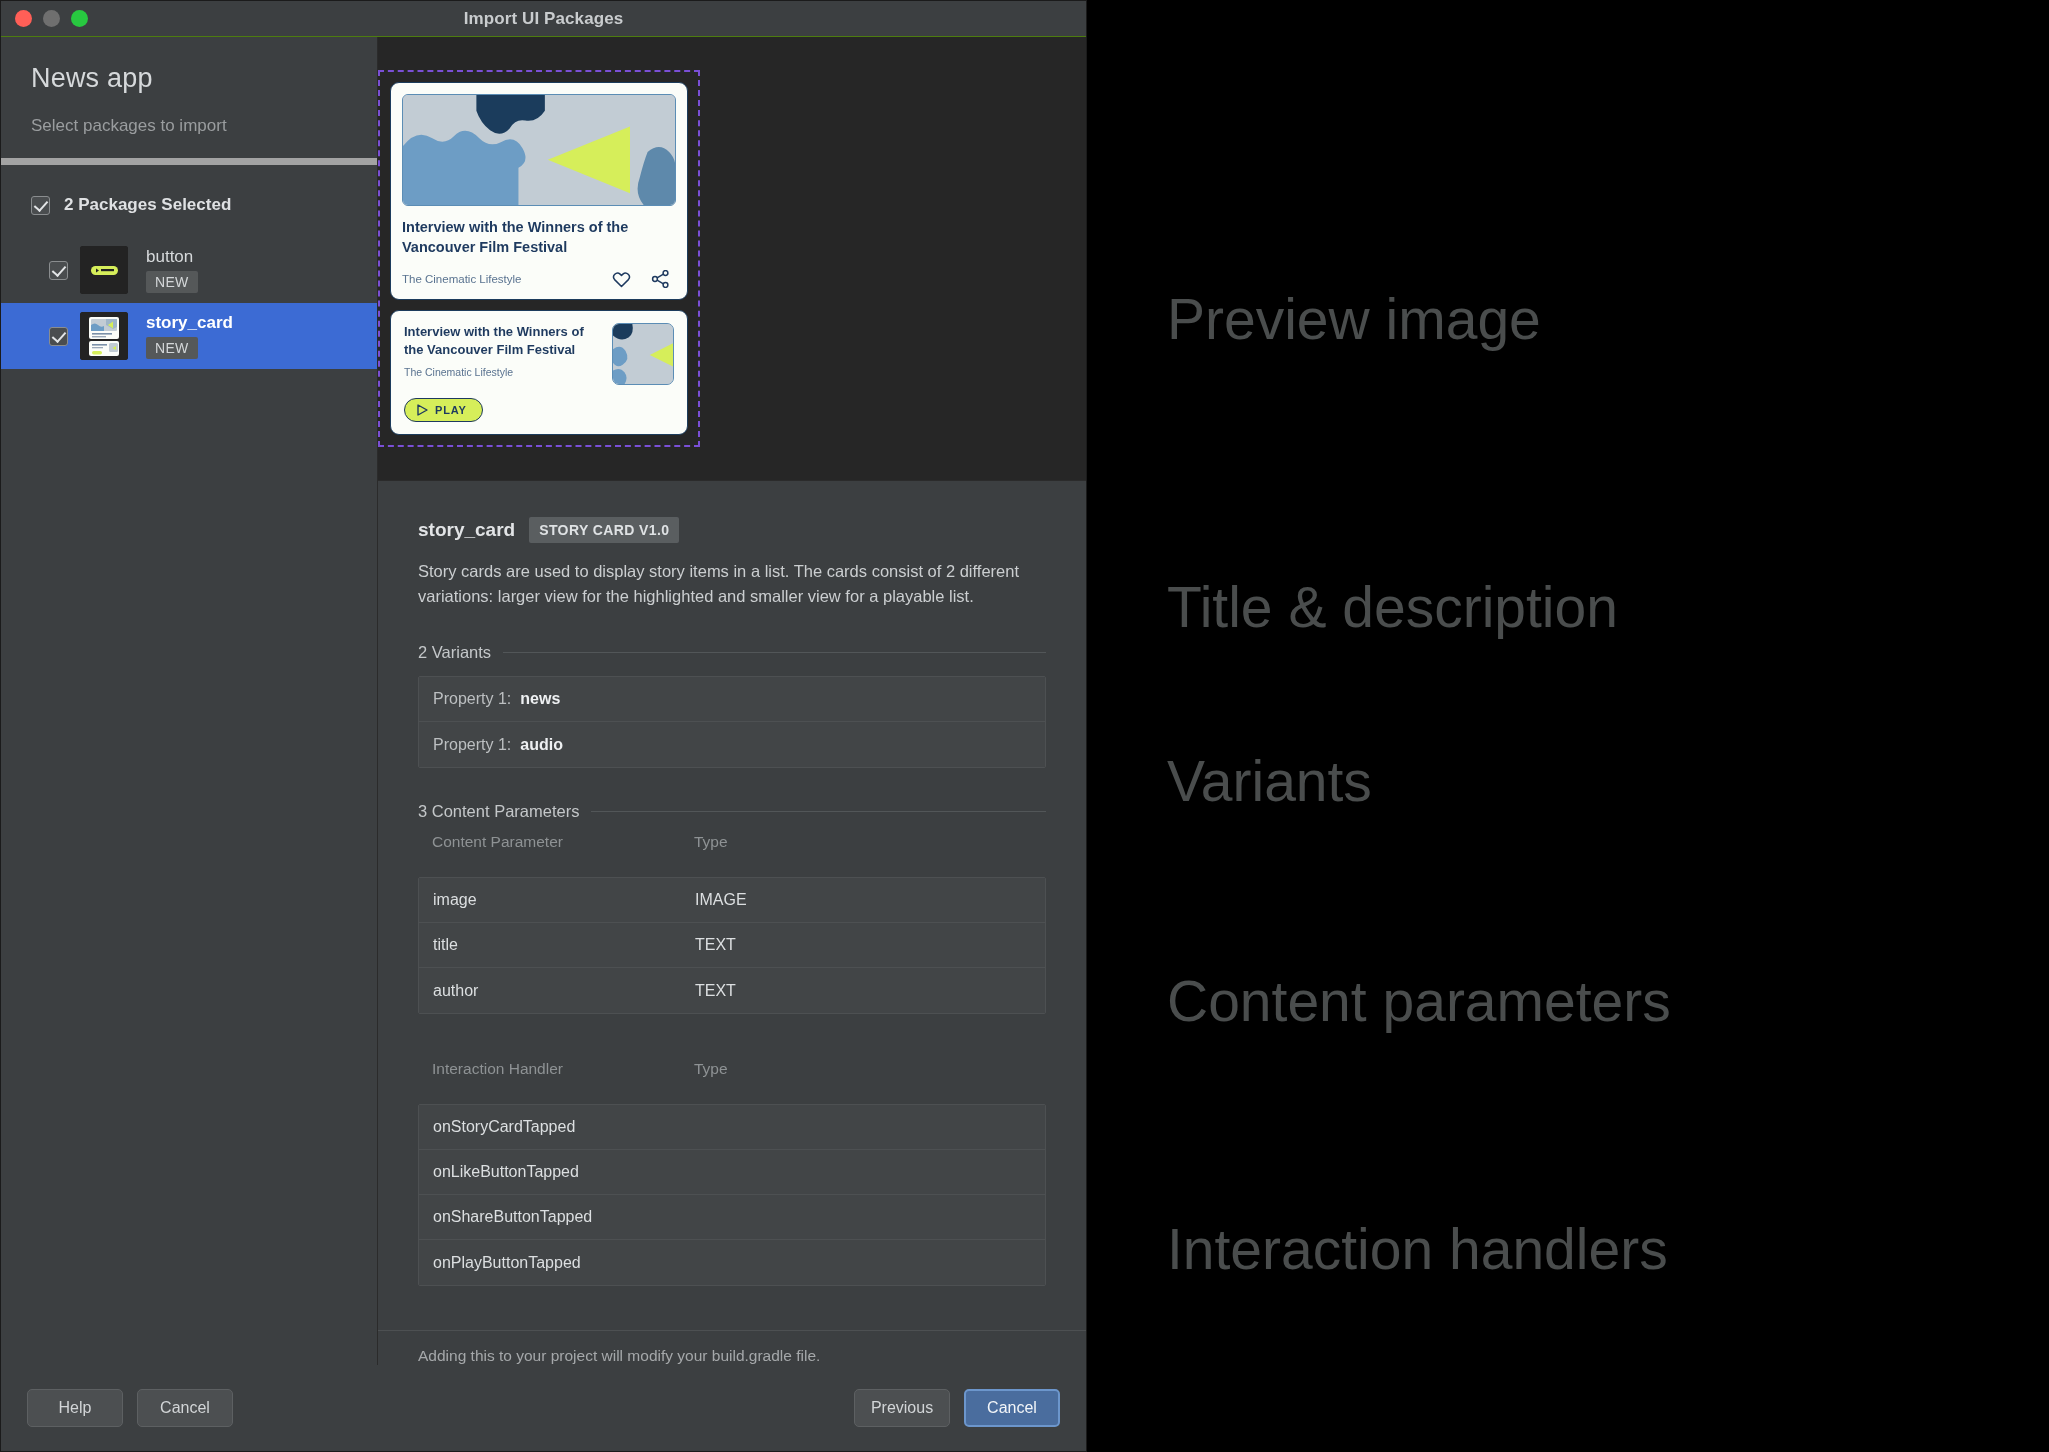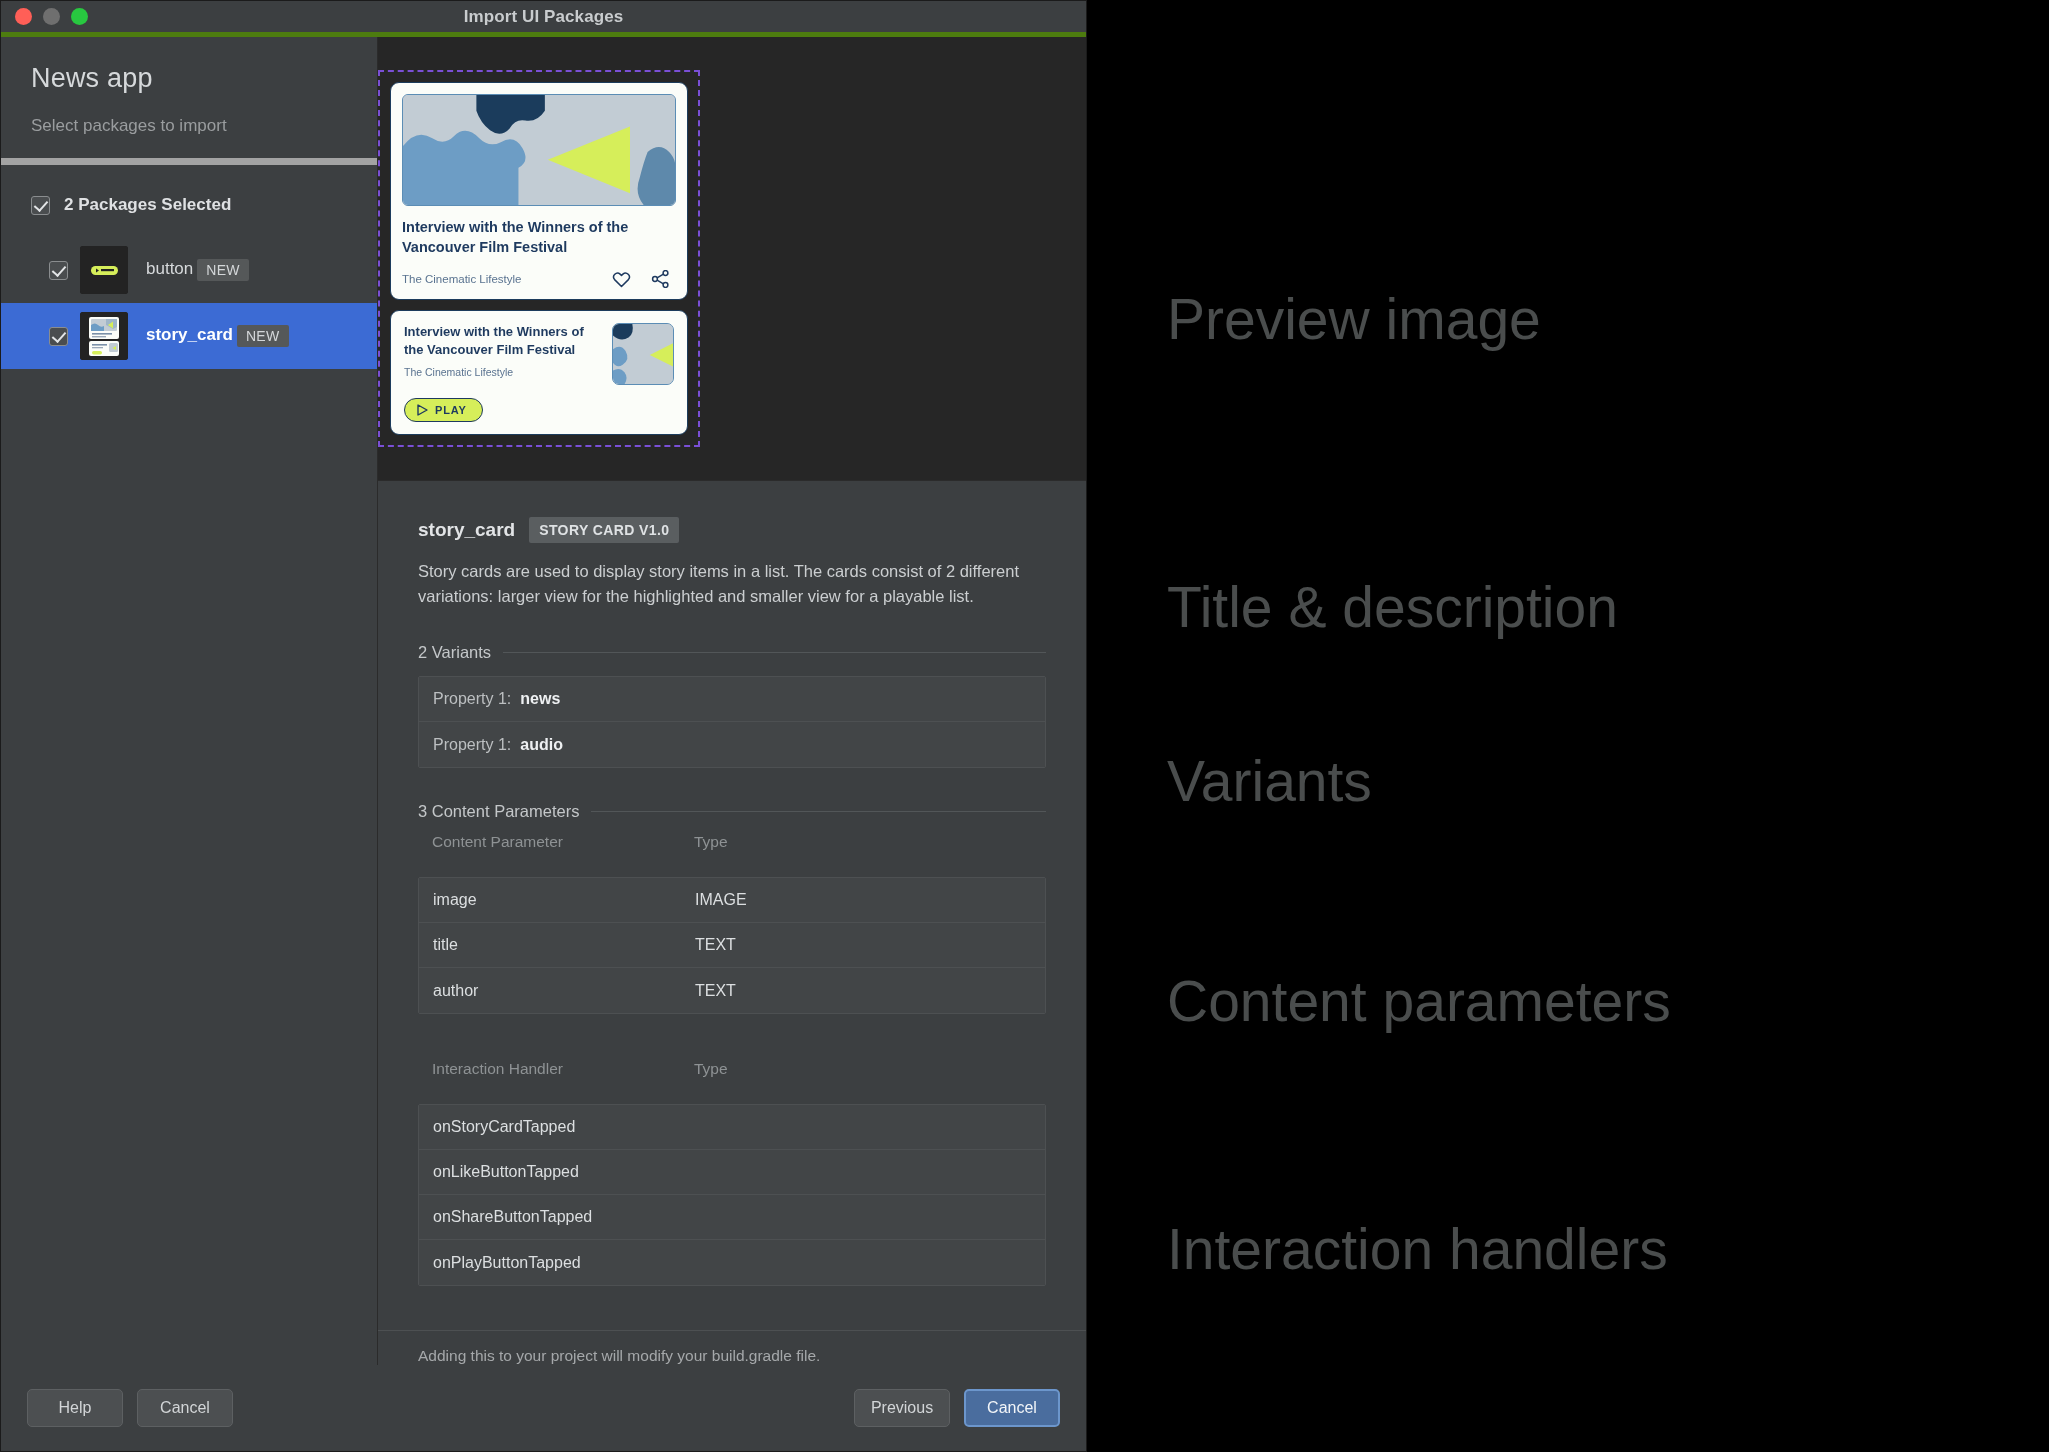--- a/index.html
+++ b/index.html
@@ -14,21 +14,21 @@
   
   .window {
     position: absolute; left: 0; top: 0;
     width: 1087px; height: 1452px;
     background: #3c3f41;
     border: 1px solid #1b1b1b;
     display: flex; flex-direction: column;
   }
   .titlebar {
     height: 36px; background: #3c3f41;
-    border-bottom: 5px solid #4d7c0f;
+    border-bottom: 1px solid #4d7c0f;
     display: flex; align-items: center;
     position: relative; flex: 0 0 36px;
   }
   .traffic { display: flex; gap: 11px; margin-left: 14px; }
   .dot { width: 17px; height: 17px; border-radius: 50%; }
   .dot.red { background: #ff5f57; }
   .dot.yellow { background: #6f6f6f; }
   .dot.green { background: #28c840; }
   .win-title {
     position: absolute; left: 0; right: 0; text-align: center;
@@ -72,21 +72,21 @@
     display: flex; align-items: center; gap: 12px;
     padding: 10px 18px 10px 48px; height: 66px;
   }
   .pkg-row.selected { background: #3c6bd4; }
   .thumb {
     width: 48px; height: 48px; flex: 0 0 48px;
     background: #232323; border-radius: 3px;
     display: flex; align-items: center; justify-content: center;
     overflow: hidden;
   }
-  .pkg-meta { display: flex; gap: 4px; margin-left: 6px; }
+  .pkg-meta { display: flex; flex-direction: column; gap: 4px; margin-left: 6px; }
   .pkg-name { font-size: 17px; color: #d6d9db; }
   .pkg-row.selected .pkg-name { color: #ffffff; font-weight: bold; }
   .badge-new {
     align-self: flex-start;
     background: #555859; color: #d4d7d9;
     font-size: 14px; padding: 3px 9px; border-radius: 2px;
     letter-spacing: .3px;
     text-align: center;
   }
 

